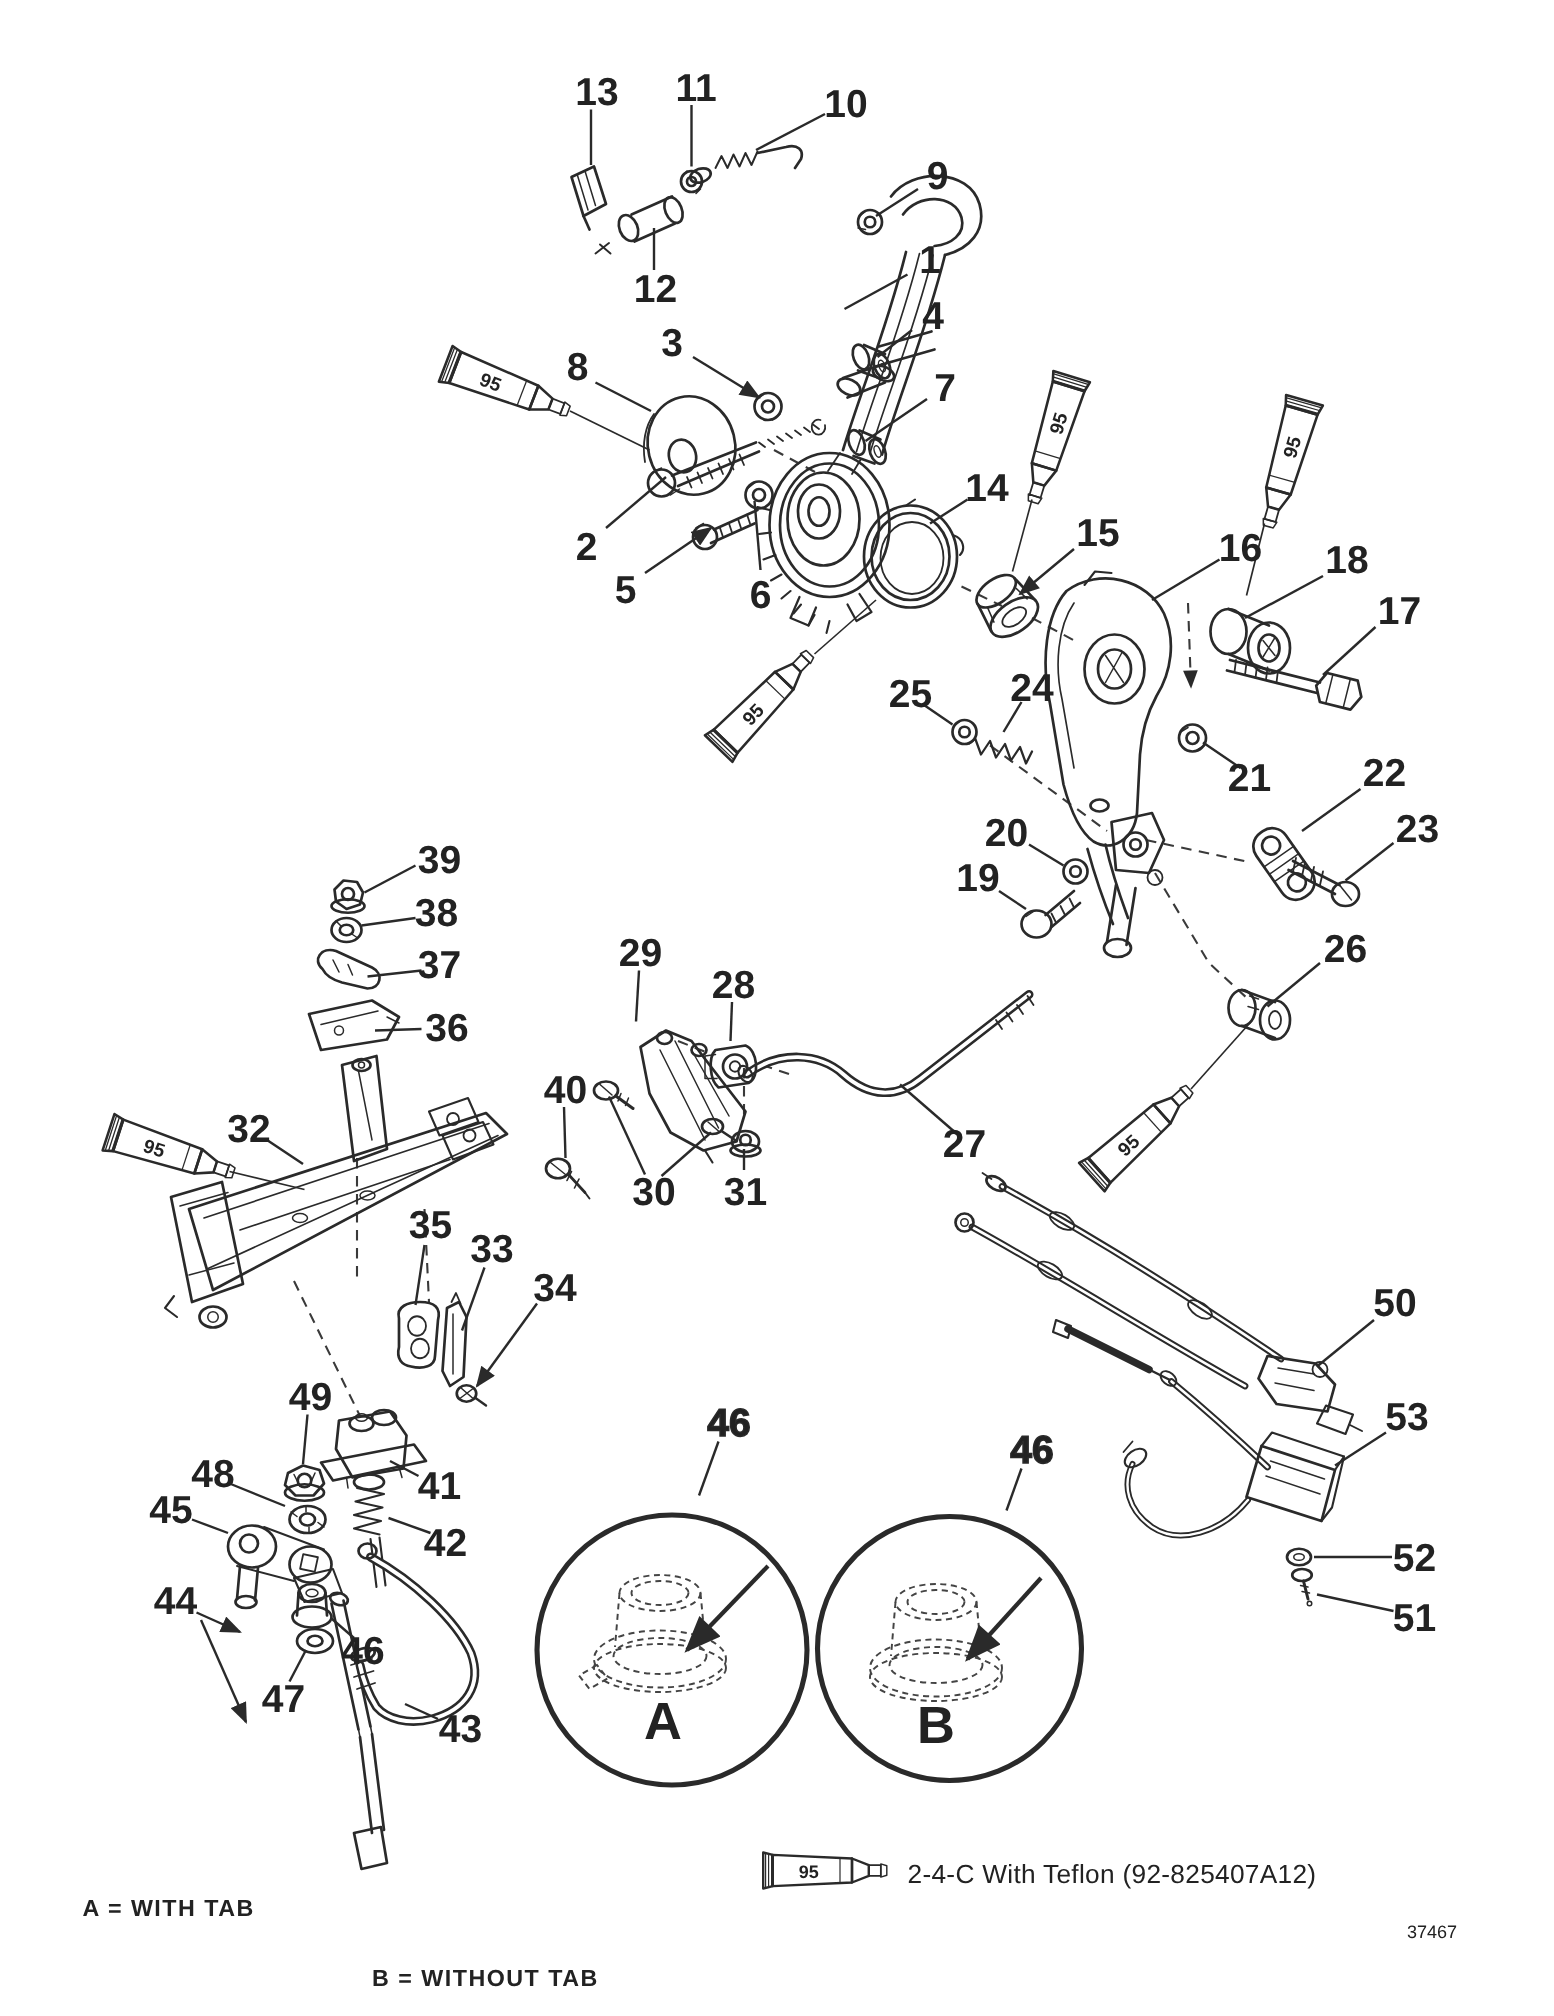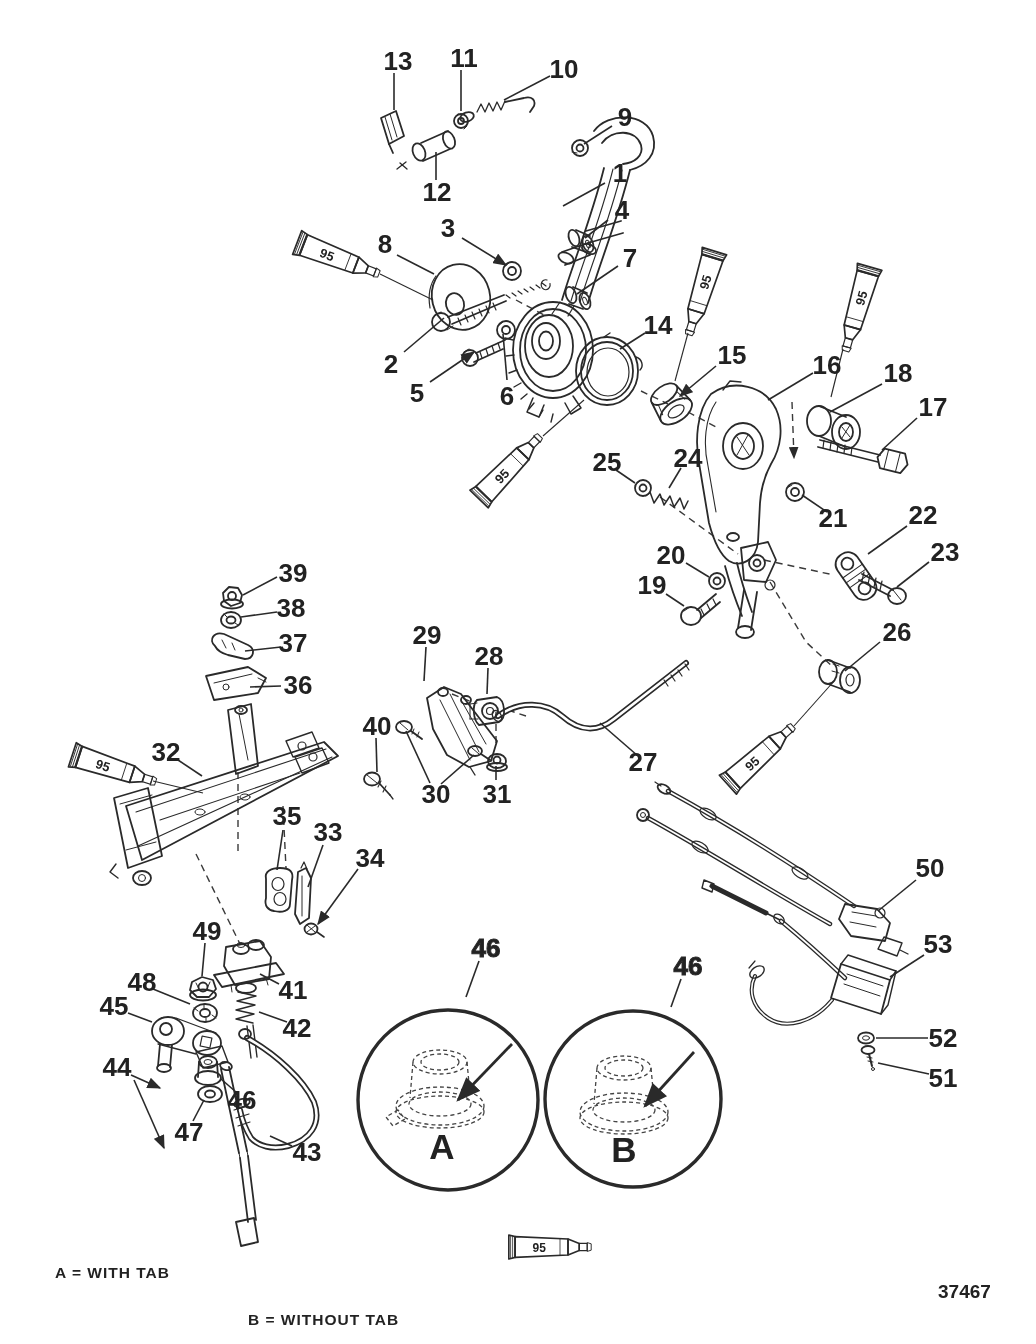--- a/index.html
+++ b/index.html
@@ -1,21 +1,21 @@
 <!DOCTYPE html>
 <html><head>
 <meta charset="utf-8">
 <style>
   html,body{margin:0;padding:0;background:#e8e8e8;}
   .stage{position:relative;width:1036px;height:1344px;background:#ffffff;margin:0 auto;overflow:hidden;font-family:"Liberation Sans",sans-serif;}
   .stage svg{position:absolute;left:0;top:0;}
   .txt{position:absolute;color:#222;white-space:nowrap;}
   .footer-label{font-weight:bold;font-size:15.5px;letter-spacing:1px;text-align:right;}
   .legend-text{font-size:17.5px;letter-spacing:.2px;}
-  .drawing-number{font-weight:bold;font-size:19px;}
+  .drawing-number{font-weight:normal;font-size:12px;}
   .pn{font-family:"Liberation Sans",sans-serif;font-weight:bold;font-size:26px;fill:#222;}
   .inset-letter{font-family:"Liberation Sans",sans-serif;font-weight:bold;font-size:35px;fill:#222;}
   .tube-num{font-family:"Liberation Sans",sans-serif;font-weight:600;font-size:15px;fill:#222;}
   .ldr{stroke:#2a2a2a;stroke-width:1.6;}
   .thin{stroke-width:1.1;}
   text{user-select:none;}
 </style>
 </head>
 <body>
 
@@ -676,15 +676,16 @@
         <text x="943" y="1078" class="pn" text-anchor="middle" dominant-baseline="central">51</text>
         <line x1="928" y1="1038" x2="876" y2="1038" class="ldr"></line>
         <text x="943" y="1038" class="pn" text-anchor="middle" dominant-baseline="central">52</text>
         <line x1="924" y1="955" x2="890" y2="977" class="ldr"></line>
         <text x="938" y="944" class="pn" text-anchor="middle" dominant-baseline="central">53</text>
       </g>
 </svg>
 
 <div class="txt footer-label" style="left:55px;top:1264px;">A = WITH TAB</div>
 <div class="txt footer-label" style="left:248px;top:1311px;">B = WITHOUT TAB</div>
+<div class="txt legend-text" style="left:605px;top:1239px;">2-4-C  With Teflon (92-825407A12)</div>
 <div class="txt drawing-number" style="left:938px;top:1281px;">37467</div>
 
 </div>
 
 </body></html>

